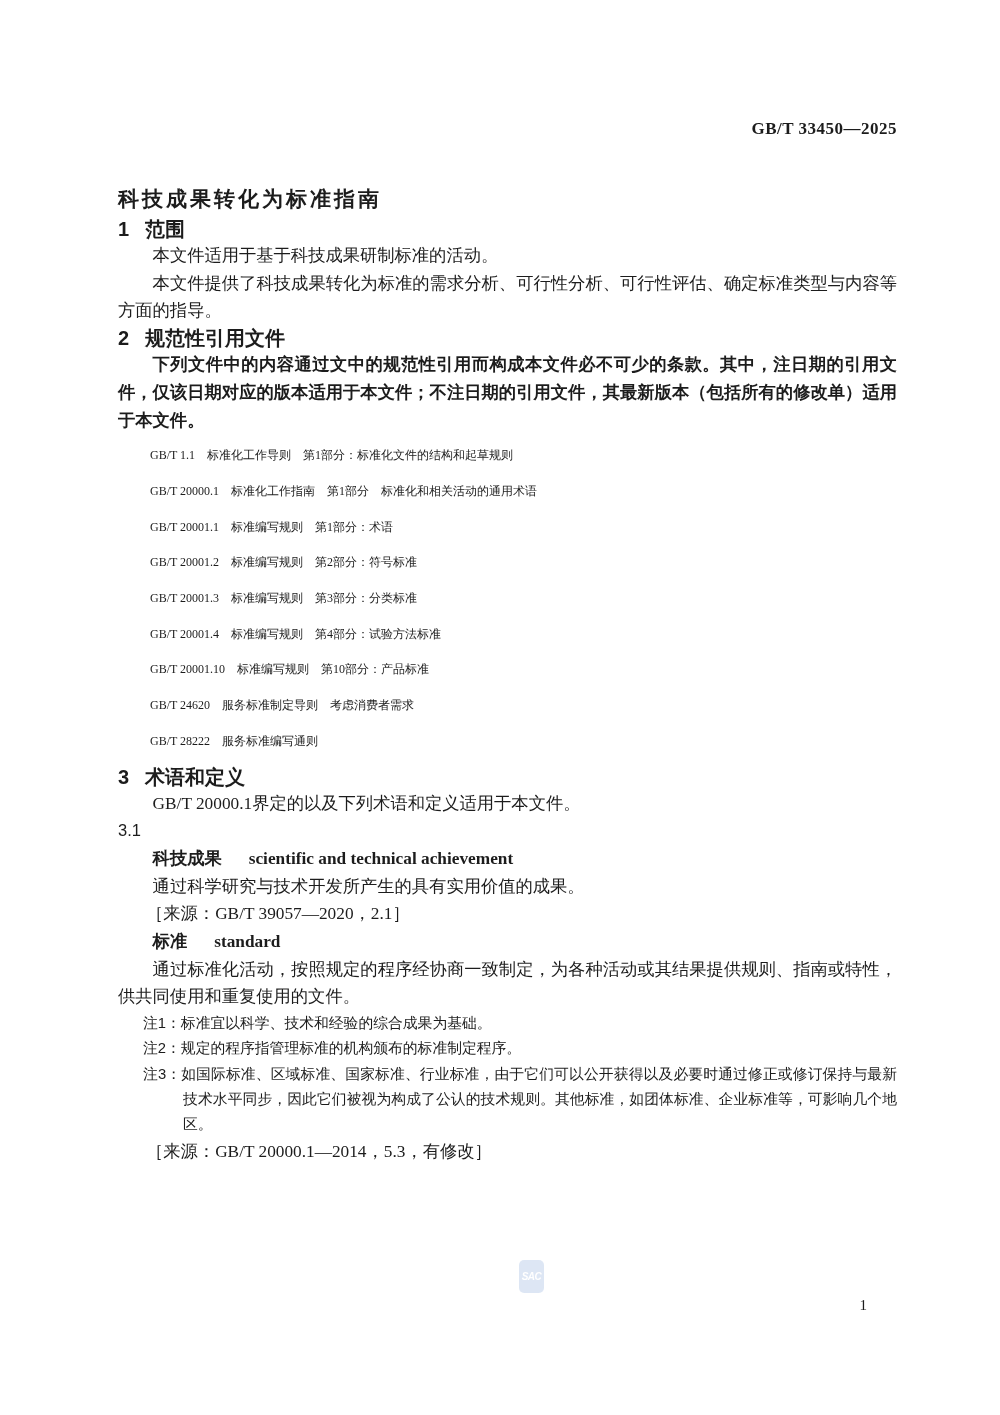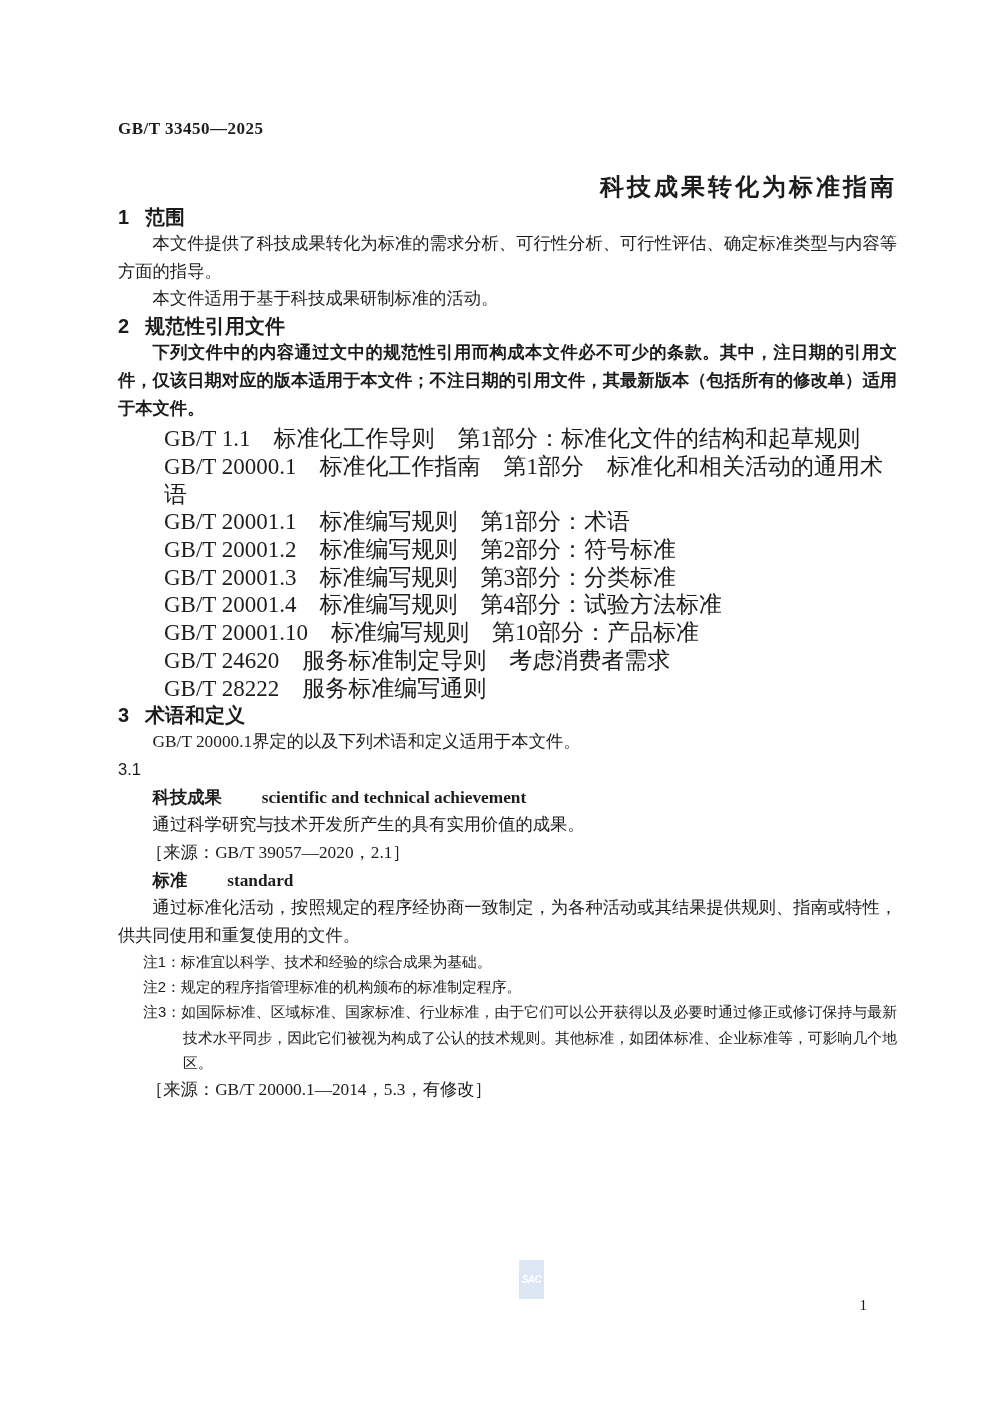--- a/index.html
+++ b/index.html
@@ -8,70 +8,70 @@
     width: 1000px;
     height: 1415px;
     background: #ffffff;
     box-sizing: border-box;
     padding: 119px 103px 0 118px;
     font-family: "Liberation Serif", "DejaVu Serif", serif;
     color: #1c1c1c;
     overflow: hidden;
   }
   .header-code {
-    text-align: left;
+    text-align: right;
     font-weight: bold;
     font-size: 17px;
     line-height: 19px;
     letter-spacing: 0.5px;
   }
   .doc-title {
-    margin: 32px 0 0 0;
-    text-align: right;
+    margin: 44px 0 0 0;
+    text-align: left;
     font-family: "Liberation Sans", "DejaVu Sans", sans-serif;
     font-weight: bold;
-    font-size: 24px;
+    font-size: 21px;
     line-height: 34px;
     letter-spacing: 3px;
   }
   h2.sec {
     margin: 0;
     font-family: "Liberation Sans", "DejaVu Sans", sans-serif;
     font-weight: bold;
     font-size: 20px;
     line-height: 26px;
   }
   h2.sec .sec-num { display: inline-block; min-width: 27px; }
   p.body {
     margin: 0;
     font-size: 17.3px;
     line-height: 27.7px;
     text-indent: 2em;
     text-align: justify;
   }
   .refs p {
-    margin: 0;
-    font-size: 23px;
+    margin: 8px;
+    font-size: 12px;
     line-height: 27.7px;
     padding-left: 2em;
   }
   .clause-num {
     font-family: "Liberation Sans", "DejaVu Sans", sans-serif;
     font-size: 16.5px;
     line-height: 27.7px;
   }
   .term-line {
     font-size: 17.3px;
     line-height: 27.7px;
     padding-left: 2em;
     font-weight: bold;
   }
   .term-zh {
     font-family: "Liberation Sans", "DejaVu Sans", sans-serif;
-    margin-right: 40px;
+    margin-right: 27px;
   }
   .term-en { font-family: "Liberation Serif", "DejaVu Serif", serif; }
   p.source {
     margin: 0;
     font-size: 17.3px;
     line-height: 27.7px;
     padding-left: 28px;
   }
   p.note {
     margin: 0;
@@ -90,22 +90,22 @@
     top: 1296px;
     right: 133px;
     font-size: 15px;
     line-height: 18px;
   }
   .watermark {
     position: absolute;
     left: 519px;
     top: 1260px;
     width: 25px;
-    height: 39px;
-    border-radius: 0;
+    height: 33px;
+    border-radius: 5px;
     background: #c3d3ec;
     opacity: 0.55;
     display: flex;
     align-items: center;
     justify-content: center;
     font-family: "Liberation Sans", "DejaVu Sans", sans-serif;
     font-weight: bold;
     font-style: italic;
     font-size: 10px;
     letter-spacing: -0.5px;
@@ -124,22 +124,22 @@
 </head>
 <body>
 
 <div class="page">
 
   <div class="header-code">GB/T 33450—2025</div>
 
   <h1 class="doc-title">科技成果转化为标准指南</h1>
 
   <h2 class="sec mt-sec1"><span class="sec-num">1</span><span>范围</span></h2>
+  <p class="body">本文件适用于基于科技成果研制标准的活动。</p>
   <p class="body mt-p1">本文件提供了科技成果转化为标准的需求分析、可行性分析、可行性评估、确定标准类型与内容等方面的指导。</p>
-  <p class="body">本文件适用于基于科技成果研制标准的活动。</p>
 
   <h2 class="sec mt-sec2"><span class="sec-num">2</span><span>规范性引用文件</span></h2>
   <p class="body mt-intro2">下列文件中的内容通过文中的规范性引用而构成本文件必不可少的条款。其中，注日期的引用文件，仅该日期对应的版本适用于本文件；不注日期的引用文件，其最新版本（包括所有的修改单）适用于本文件。</p>
   <div class="refs mt-refs">
     <p>GB/T 1.1　标准化工作导则　第1部分：标准化文件的结构和起草规则</p>
     <p>GB/T 20000.1　标准化工作指南　第1部分　标准化和相关活动的通用术语</p>
     <p>GB/T 20001.1　标准编写规则　第1部分：术语</p>
     <p>GB/T 20001.2　标准编写规则　第2部分：符号标准</p>
     <p>GB/T 20001.3　标准编写规则　第3部分：分类标准</p>
     <p>GB/T 20001.4　标准编写规则　第4部分：试验方法标准</p>

